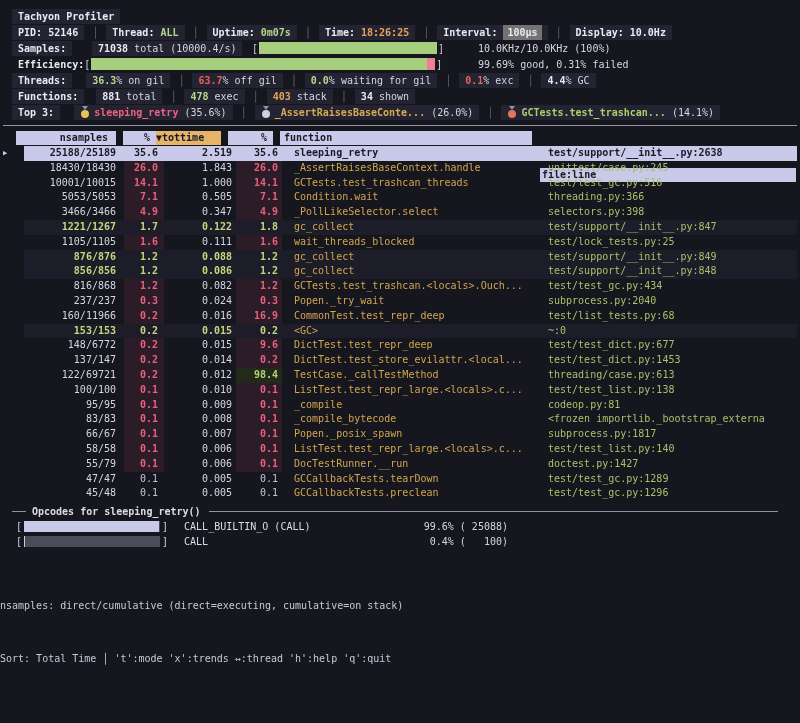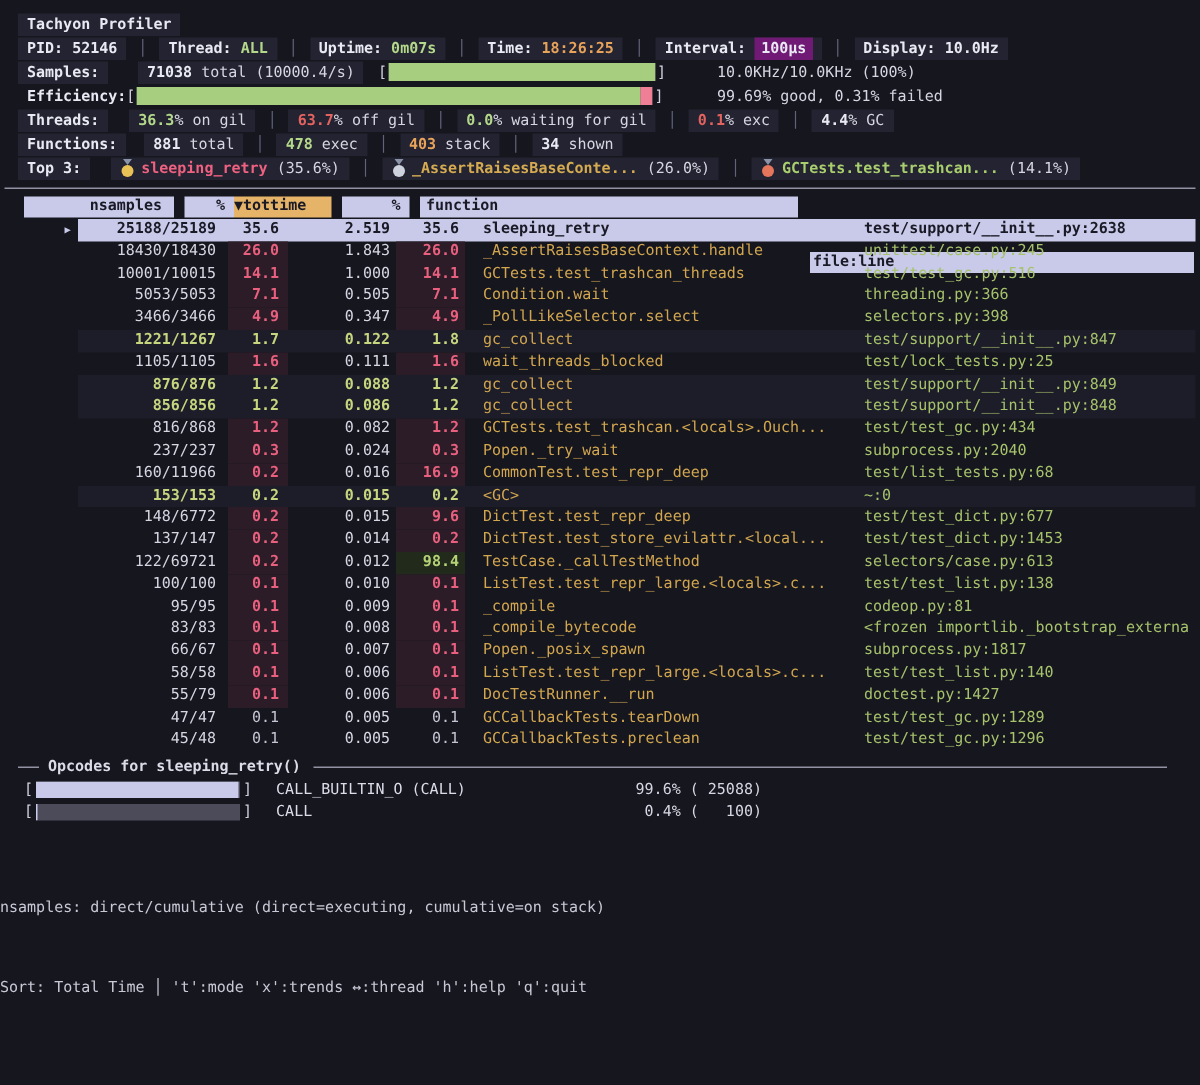--- a/index.html
+++ b/index.html
@@ -9,21 +9,21 @@
 
   
   .hline { height:16px; line-height:15px; display:flex; align-items:center; padding-left:12px; position:relative; white-space:pre; }
   .chip { background:#232331; padding:0 6px; display:inline-flex; align-items:center; height:15px; }
   .lbl { font-weight:bold; color:#e9e9f3; }
   .sep { color:#62627a; padding:0 8px; font-weight:normal; }
   .v-white { font-weight:bold; color:#e9e9f3; }
   .v-green { font-weight:bold; color:#b4d88a; }
   .v-orange { font-weight:bold; color:#e8a35b; }
   .v-red { font-weight:bold; color:#e2635f; }
-  .v-chip { background:#701a75; padding:0 4px; font-weight:bold; color:#e9e9f3; }
+  .v-chip { background:#737373; padding:0 4px; font-weight:bold; color:#e9e9f3; }
   .plain { color:#d6d6e2; }
 
   .pos { position:absolute; top:0; height:16px; display:flex; align-items:center; }
   .bracket { color:#cfcfdd; }
   .bar { height:12px; background:#4b4b5a; position:relative; overflow:hidden; margin:0 1px; }
   .bar .fill { position:absolute; left:0; top:0; bottom:0; background:#a7ce7e; }
   .bar .fail { position:absolute; right:0; top:0; bottom:0; background:#ee7f94; }
   #samples-bar { width:178px; }
   #efficiency-bar { width:344px; }
 
@@ -43,21 +43,21 @@
   .thead { height:15px; line-height:14px; display:flex; padding-left:16px; margin-top:5px; font-weight:bold; }
   .hseg { background:#c9cae9; color:#1a1a26; height:14px; }
   .hs-ns   { width:100px; margin-right:7px; text-align:right; padding-right:8px; }
   .hs-p1   { width:33px;  text-align:right; padding-right:6px; }
   .hs-tt   { width:65px;  margin-right:7px; text-align:right; padding-right:21px; background:#e5b468; }
   .hs-p2   { width:45px;  margin-right:7px; text-align:right; padding-right:6px; }
   .hs-fn   { width:252px; margin-right:8px; padding-left:4px; }
   .hs-file { flex:1; margin-right:4px; padding-left:2px;margin-top:37px; }
 
   #rows { }
-  .trow { height:14.8px; line-height:14.8px; display:flex; padding-left:12px; position:relative; white-space:pre;margin-left:40px; }
+  .trow { height:14.8px; line-height:14.8px; display:flex; padding-left:24px; position:relative; white-space:pre; }
   .trow > div { overflow:hidden; }
   .c-ns   { width:100px; text-align:right; padding-right:8px;  color:#d6d6e2; }
   .c-p1   { width:40px;  text-align:right; padding-right:6px;  color:#c4c4d2; }
   .c-tt   { width:72px;  text-align:right; padding-right:4px;  color:#d6d6e2; }
   .c-p2   { width:46px;  text-align:right; padding-right:4px;  color:#c4c4d2; }
   .c-fn   { width:258px; padding-left:12px; color:#d1a64f; }
   .c-file { flex:1; padding-left:8px; margin-right:3px; color:#a6c26b; }
   .c-p1.pink, .c-p2.pink { color:#e9607f; font-weight:bold; background:#2b1c27; }
   .c-p2.green { color:#b6d276; font-weight:bold; background:#222a1c; }
   .trow.flash > div { background:#1d1d29; }
@@ -290,21 +290,21 @@
     <div class="c-p2 pink">0.2</div>
     <div class="c-fn">DictTest.test_store_evilattr.&lt;local...</div>
     <div class="c-file">test/test_dict.py:1453</div>
   </div>
       <div class="trow">
     <div class="c-ns">122/69721</div>
     <div class="c-p1 pink">0.2</div>
     <div class="c-tt">0.012</div>
     <div class="c-p2 green">98.4</div>
     <div class="c-fn">TestCase._callTestMethod</div>
-    <div class="c-file">selectors/case.py:613</div>
+    <div class="c-file">threading/case.py:613</div>
   </div>
       <div class="trow">
     <div class="c-ns">100/100</div>
     <div class="c-p1 pink">0.1</div>
     <div class="c-tt">0.010</div>
     <div class="c-p2 pink">0.1</div>
     <div class="c-fn">ListTest.test_repr_large.&lt;locals&gt;.c...</div>
     <div class="c-file">test/test_list.py:138</div>
   </div>
       <div class="trow">

